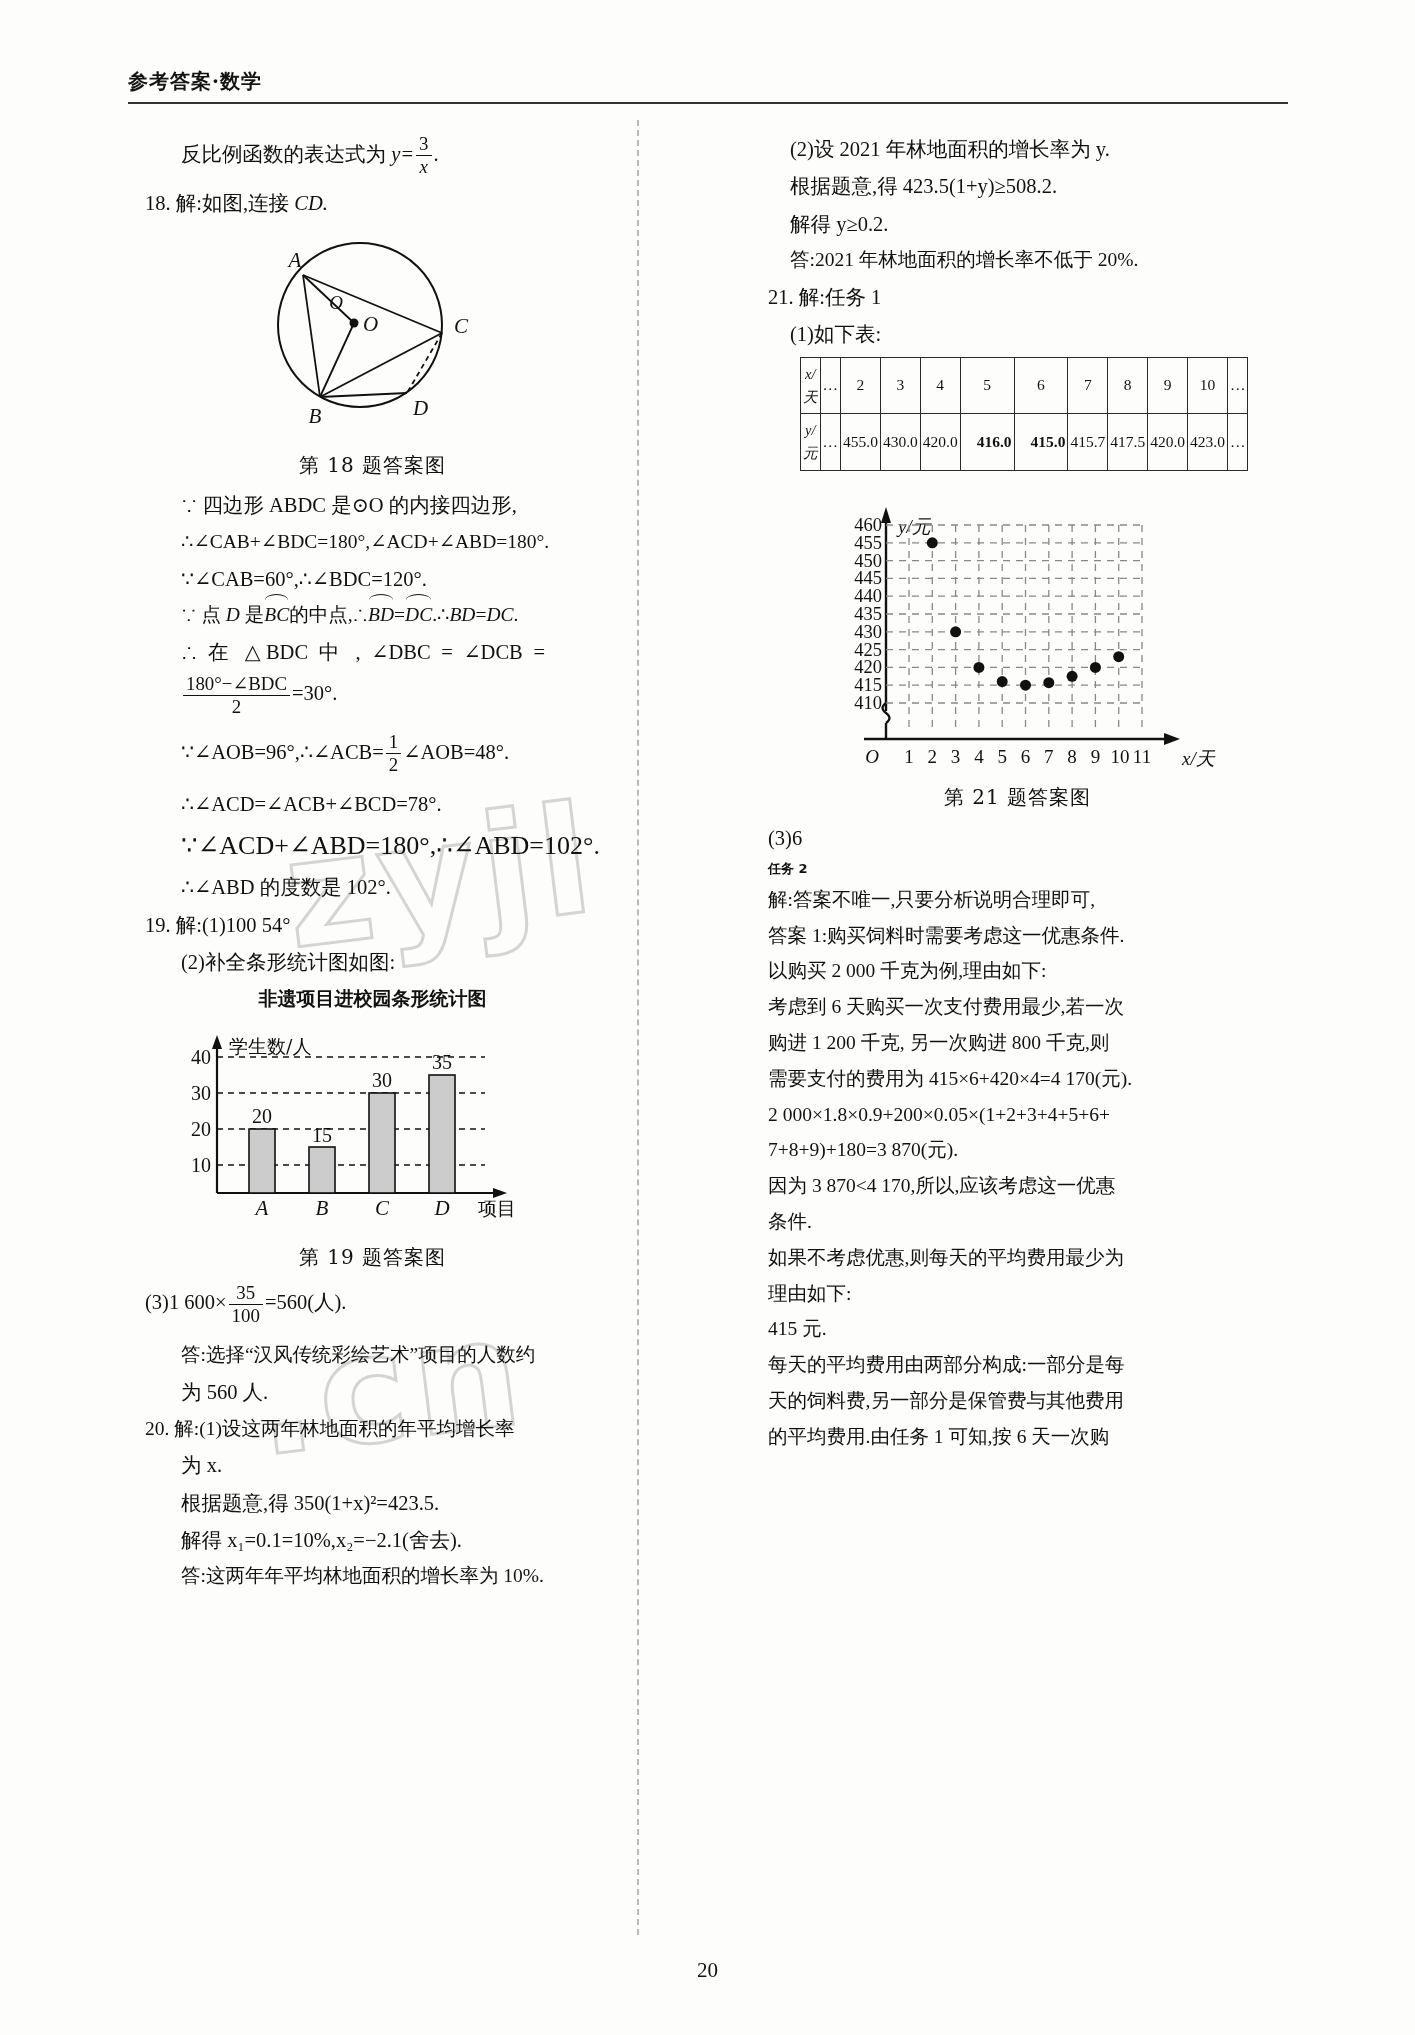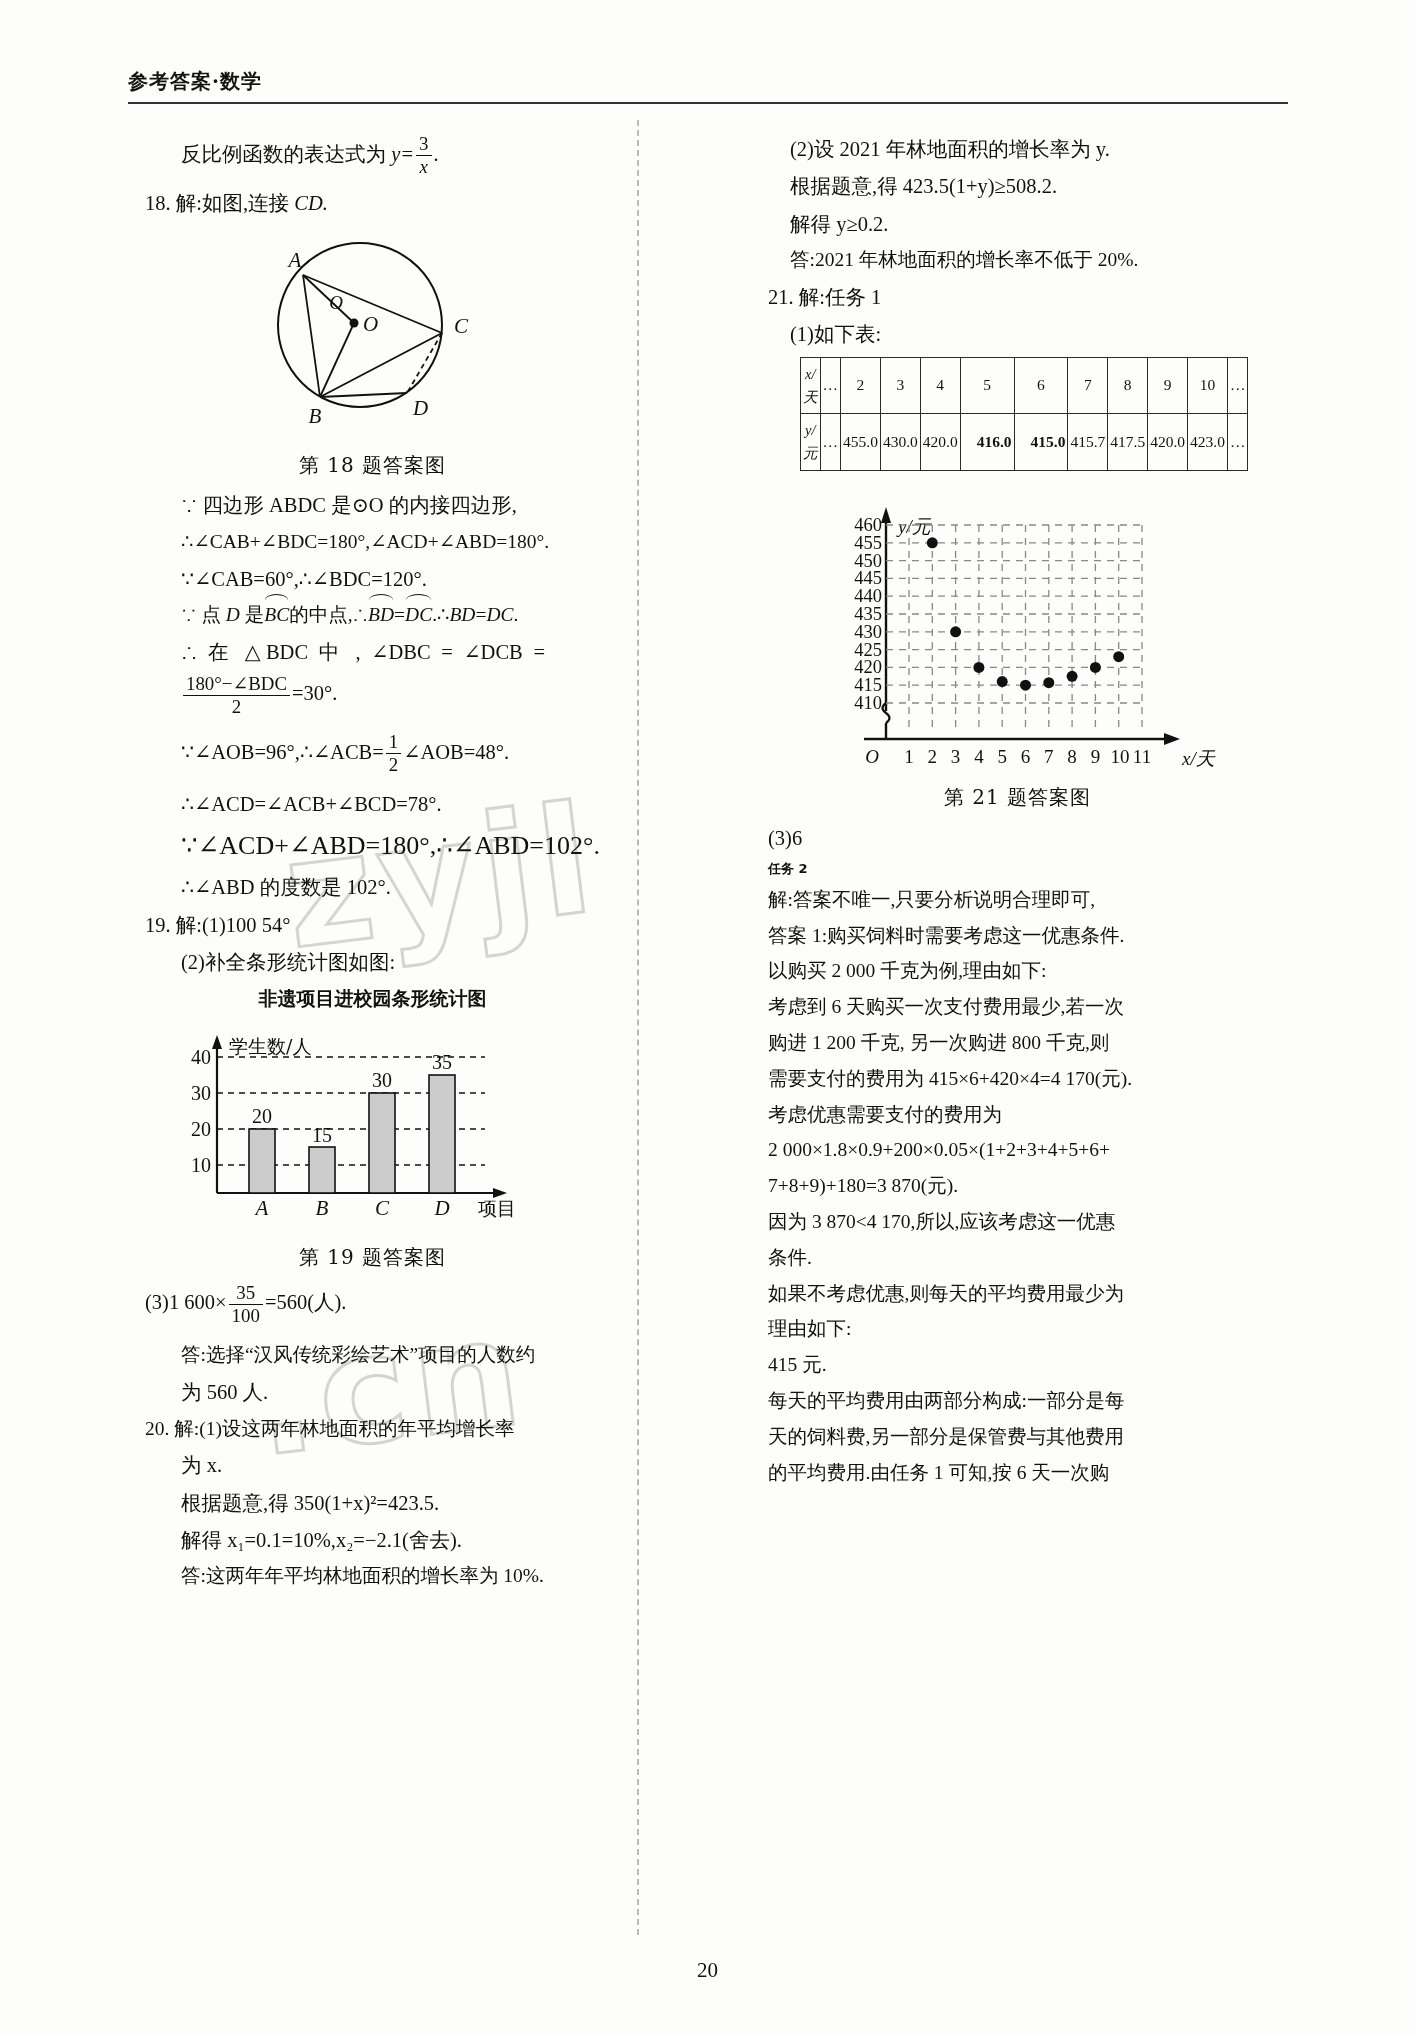--- a/index.html
+++ b/index.html
@@ -354,21 +354,20 @@
 
     <div class="ln" style="margin-left:-22px;">(3)6</div>
     <div class="ln" style="margin-left:-22px; font-family:'DejaVu Sans',sans-serif; font-weight:bold; font-size:13px;">任务 2</div>
 
     <div class="ln" style="margin-left:-22px; font-size:19.5px;">解:答案不唯一,只要分析说明合理即可,</div>
     <div class="ln" style="margin-left:-22px; font-size:19.5px;">答案 1:购买饲料时需要考虑这一优惠条件.</div>
     <div class="ln" style="margin-left:-22px; font-size:19.5px;">以购买 2 000 千克为例,理由如下:</div>
     <div class="ln" style="margin-left:-22px; font-size:19.5px;">考虑到 6 天购买一次支付费用最少,若一次</div>
     <div class="ln" style="margin-left:-22px; font-size:19.5px;">购进 1 200 千克, 另一次购进 800 千克,则</div>
     <div class="ln" style="margin-left:-22px; font-size:19.5px;">需要支付的费用为 415×6+420×4=4 170(元).</div>
-    <div class="ln" style="margin-left:-22px; font-size:19.5px;">考虑优惠需要支付的费用为</div>
     <div class="ln" style="margin-left:-22px; font-size:19.5px;">2 000×1.8×0.9+200×0.05×(1+2+3+4+5+6+</div>
     <div class="ln" style="margin-left:-22px; font-size:19.5px;">7+8+9)+180=3 870(元).</div>
     <div class="ln" style="margin-left:-22px; font-size:19.5px;">因为 3 870&lt;4 170,所以,应该考虑这一优惠</div>
     <div class="ln" style="margin-left:-22px; font-size:19.5px;">条件.</div>
     <div class="ln" style="margin-left:-22px; font-size:19.5px;">如果不考虑优惠,则每天的平均费用最少为</div>
     <div class="ln" style="margin-left:-22px; font-size:19.5px;">理由如下:</div>
     <div class="ln" style="margin-left:-22px; font-size:19.5px;">415 元.</div>
     <div class="ln" style="margin-left:-22px; font-size:19.5px;">每天的平均费用由两部分构成:一部分是每</div>
     <div class="ln" style="margin-left:-22px; font-size:19.5px;">天的饲料费,另一部分是保管费与其他费用</div>
     <div class="ln" style="margin-left:-22px; font-size:19.5px;">的平均费用.由任务 1 可知,按 6 天一次购</div>

